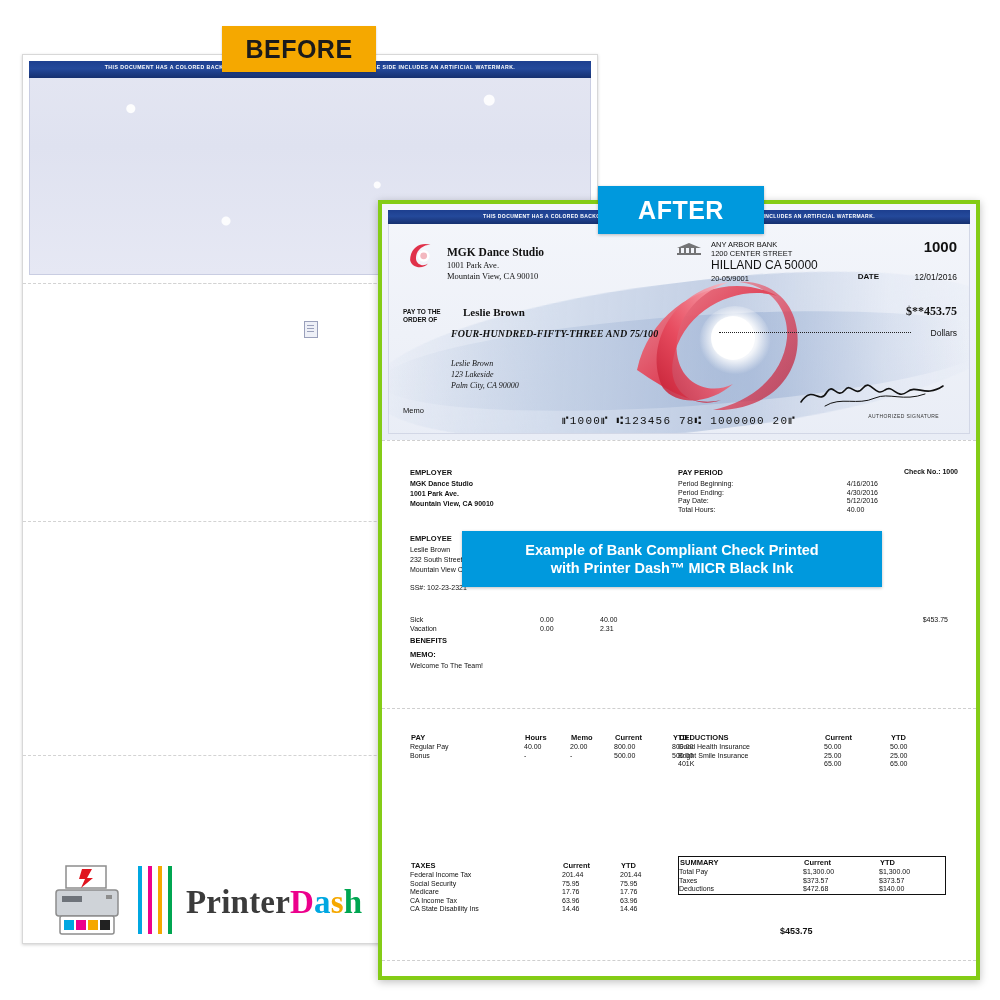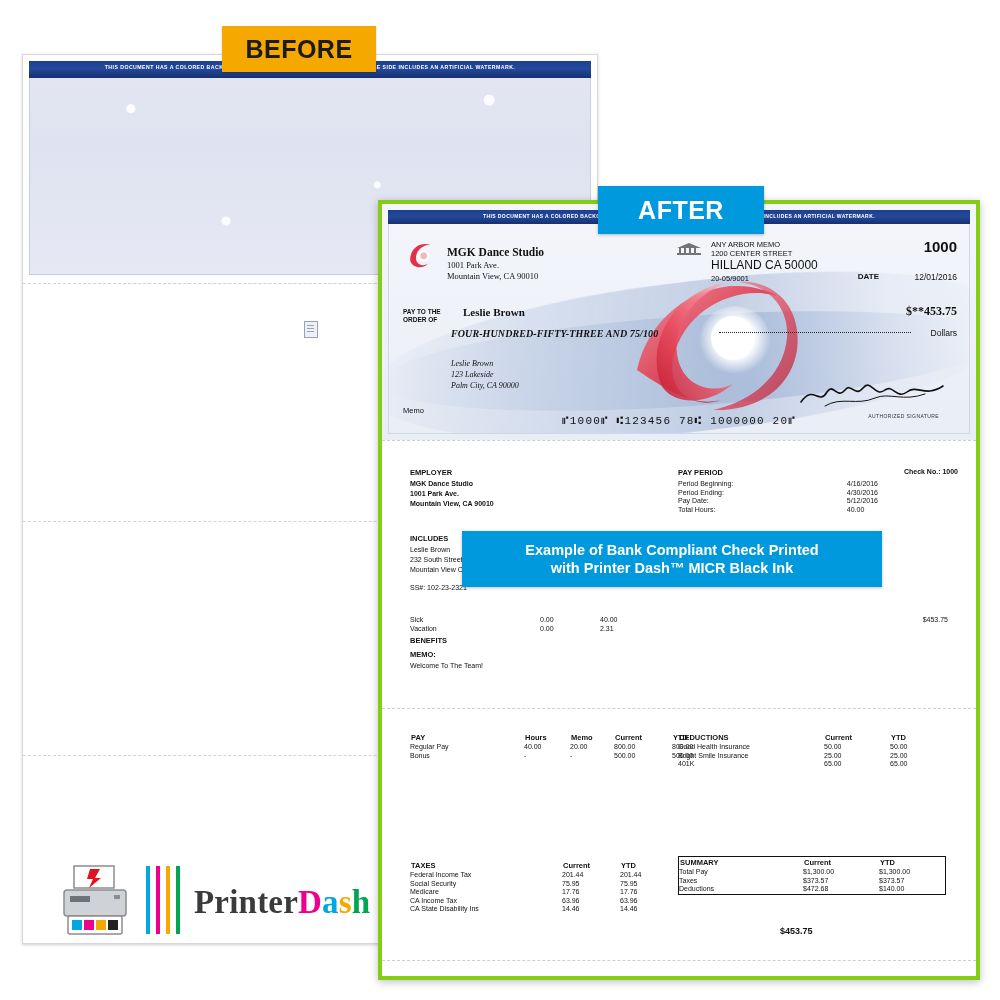--- a/index.html
+++ b/index.html
@@ -146,21 +146,21 @@
   }
   .callout{
     position:absolute;left:462px;top:531px;width:420px;height:56px;
     background:#0099dd;color:#fff;display:flex;flex-direction:column;
     align-items:center;justify-content:center;text-align:center;
     font-size:14.5px;font-weight:bold;line-height:18px;
     box-shadow:0 1px 3px rgba(0,0,0,.25);
   }
 
   
-  .brand{position:absolute;left:60px;top:856px;width:320px;height:86px;}
+  .brand{position:absolute;left:52px;top:856px;width:320px;height:86px;}
   .brand-printer{position:absolute;left:0;top:6px;width:74px;height:76px;}
   .brand-bars{position:absolute;left:86px;top:10px;width:38px;height:68px;}
   .bar{position:absolute;width:4px;height:100%;}
   .brand-text{position:absolute;left:134px;top:28px;font-family:"Liberation Serif",serif;font-size:33px;font-weight:bold;letter-spacing:.2px;}
   .t-printer{color:#3b3b3b;}
   .t-d{color:#ec008c;}
   .t-a{color:#00a7e1;}
   .t-s{color:#f5a800;}
   .t-h{color:#00a651;}
 </style>
@@ -232,21 +232,21 @@
       <div class="co-l2">Mountain View, CA 90010</div>
 
       <svg class="bank-seal" viewBox="0 0 56 32">
         <rect x="4" y="22" width="48" height="4" fill="#4a4a4a"></rect>
         <rect x="8" y="12" width="4" height="10" fill="#4a4a4a"></rect>
         <rect x="18" y="12" width="4" height="10" fill="#4a4a4a"></rect>
         <rect x="28" y="12" width="4" height="10" fill="#4a4a4a"></rect>
         <rect x="38" y="12" width="4" height="10" fill="#4a4a4a"></rect>
         <polygon points="28,2 52,12 4,12" fill="#4a4a4a"></polygon>
       </svg>
-      <div class="bk-l1">ANY ARBOR MEMO</div>
+      <div class="bk-l1">ANY ARBOR BANK</div>
       <div class="bk-l2">1200 CENTER STREET</div>
       <div class="bk-l3">HILLAND CA 50000</div>
       <div class="bk-frac">20-05/9001</div>
 
       <div class="chk-no">1000</div>
       <div class="date-lbl">DATE</div>
       <div class="date-val">12/01/2016</div>
 
       <div class="pay-lbl">
         <span>PAY TO THE</span><br>
@@ -277,21 +277,21 @@
   </div>
 
   <div class="stub">
     <div class="hline" style="top:0"></div>
 
     <div style="position:absolute;left:28px;top:28px;" class="lbl">EMPLOYER</div>
     <div style="position:absolute;left:28px;top:40px;" class="txtb">MGK Dance Studio</div>
     <div style="position:absolute;left:28px;top:50px;" class="txtb">1001 Park Ave.</div>
     <div style="position:absolute;left:28px;top:60px;" class="txtb">Mountain View, CA 90010</div>
 
-    <div style="position:absolute;left:28px;top:94px;" class="lbl">INCLUDES</div>
+    <div style="position:absolute;left:28px;top:94px;" class="lbl">EMPLOYEE</div>
     <div style="position:absolute;left:28px;top:106px;" class="txt">Leslie Brown</div>
     <div style="position:absolute;left:28px;top:116px;" class="txt">232 South Street</div>
     <div style="position:absolute;left:28px;top:126px;" class="txt">Mountain View CA 90010</div>
     <div style="position:absolute;left:28px;top:144px;" class="txt">SS#: 102-23-2321</div>
 
     <div style="position:absolute;right:18px;top:28px;" class="txtb">Check No.: 1000</div>
 
     <div style="position:absolute;left:296px;top:28px;" class="lbl">PAY PERIOD</div>
     <table class="grid" style="position:absolute;left:296px;top:40px;width:264px;">
       <tbody>

